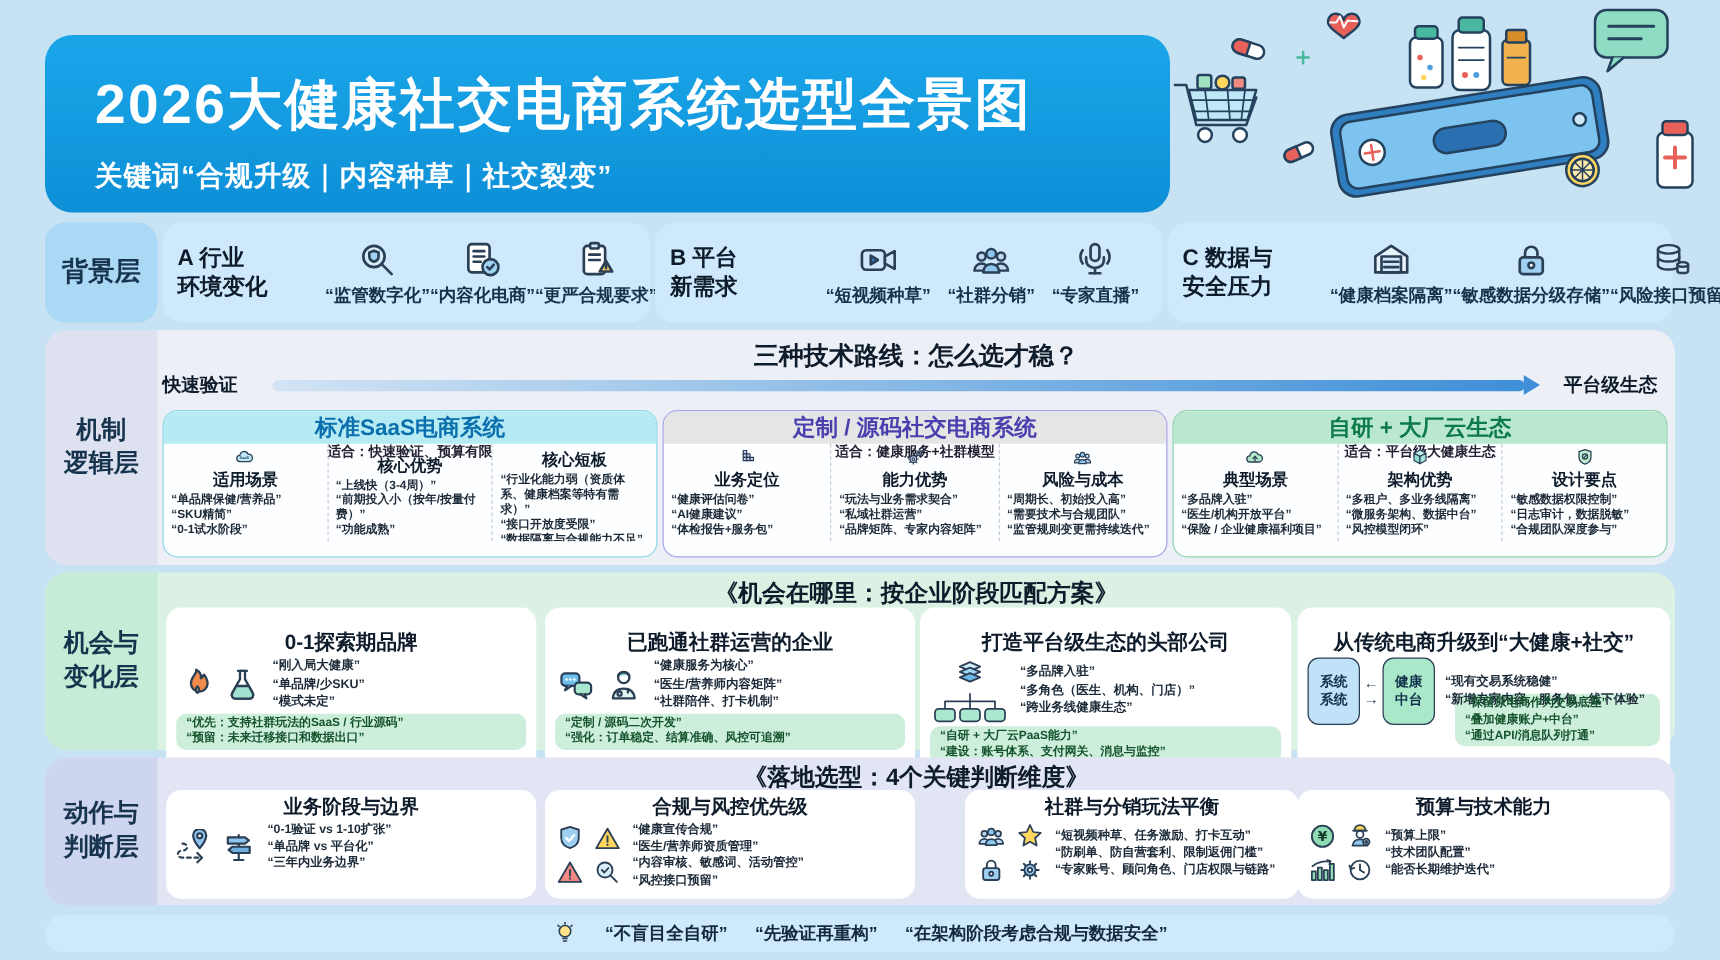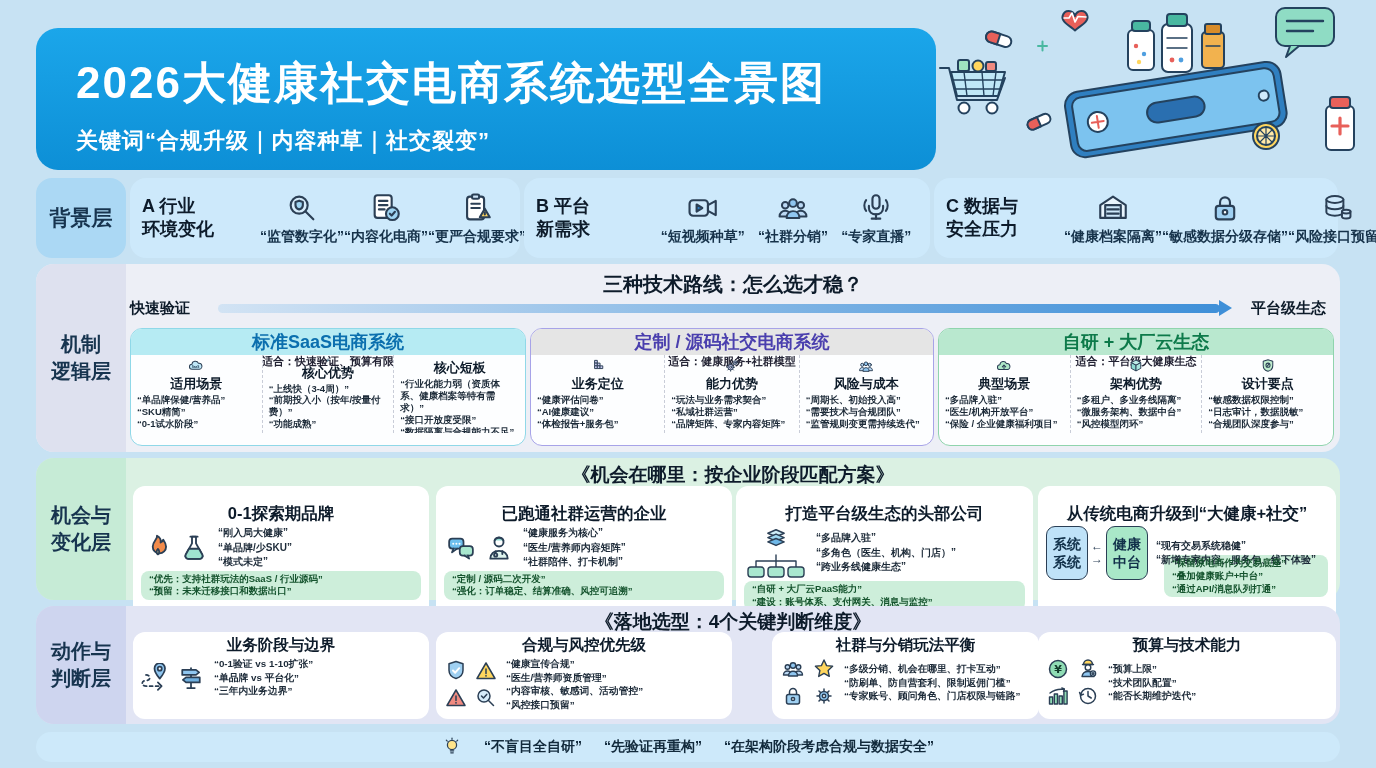--- a/index.html
+++ b/index.html
@@ -62,21 +62,21 @@
   .card-title{text-align:center;font-size:16.5px;font-weight:bold;color:#0d1b2a}
   .card-mid{display:flex;gap:8px;align-items:center;margin:1px 0}
   .icol{display:flex;gap:5px;align-items:center}
   .icol.v{flex-direction:column;gap:2px}
   .cb{flex:1}
   .cb div{font-size:10px;font-weight:bold;color:#1c2a38;line-height:1.45}
   .card-foot{background:#cdeeda;border-radius:8px;padding:2px 8px}
   .card-foot div{font-size:9.5px;font-weight:bold;color:#14532d;line-height:1.35}
   .sys-diagram{display:flex;align-items:center;gap:3px}
   .sysbox{width:42px;height:54px;border-radius:9px;border:1.5px solid #2b3f55;display:flex;align-items:center;
-    justify-content:center;text-align:center;font-size:14px;font-weight:bold;white-space:pre-line;line-height:1.3;color:#12314a}
+    justify-content:center;text-align:center;font-size:11px;font-weight:bold;white-space:pre-line;line-height:1.3;color:#12314a}
   .sysbox.blue{background:#bfe2f8}.sysbox.green{background:#a9e8c8}
   .sys-arr{display:flex;flex-direction:column;font-size:12px;font-weight:bold;color:#2b3f55;line-height:1.1}
 
   
   .act{position:absolute;left:36px;top:606px;width:1304px;height:118px;background:#e2e5f4;border-radius:18px}
   .act .inner-label{background:#ced5ef}
   .act-head{position:absolute;left:90px;right:0;top:3px;text-align:center;font-size:19px;font-weight:bold;color:#0d1b2a}
   .acard{position:absolute;top:26px;height:87px;background:#fff;border-radius:12px;padding:3px 8px;overflow:hidden}
   .acard .card-title{font-size:15.5px}
   .igrid{display:grid;grid-template-columns:auto auto;gap:3px 6px;align-items:center;justify-items:center}
@@ -841,21 +841,21 @@
               <use href="#i-star"></use>
             </svg>
           <svg class="ic" width="24" height="24">
               <use href="#i-lock"></use>
             </svg>
           <svg class="ic" width="24" height="24">
               <use href="#i-gear1"></use>
             </svg>
         </div>
         <div class="ab">
-          <div>“多级分销、机会在哪里、打卡互动”</div>
+          <div>“短视频种草、任务激励、打卡互动”</div>
           <div>“防刷单、防自营套利、限制返佣门槛”</div>
           <div>“专家账号、顾问角色、门店权限与链路”</div>
         </div>
       </div>
     </div>
 
     <div class="acard" style="left:1002px;width:298px">
       <div class="card-title">预算与技术能力</div>
       <div class="card-mid">
         <div class="igrid">

